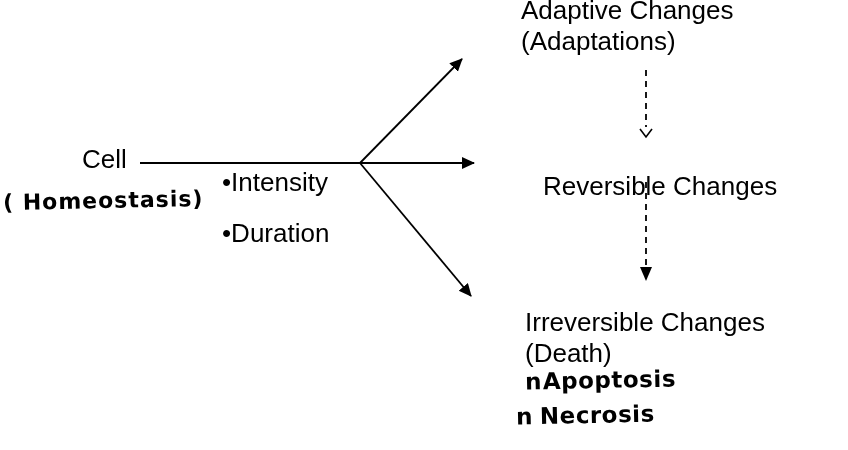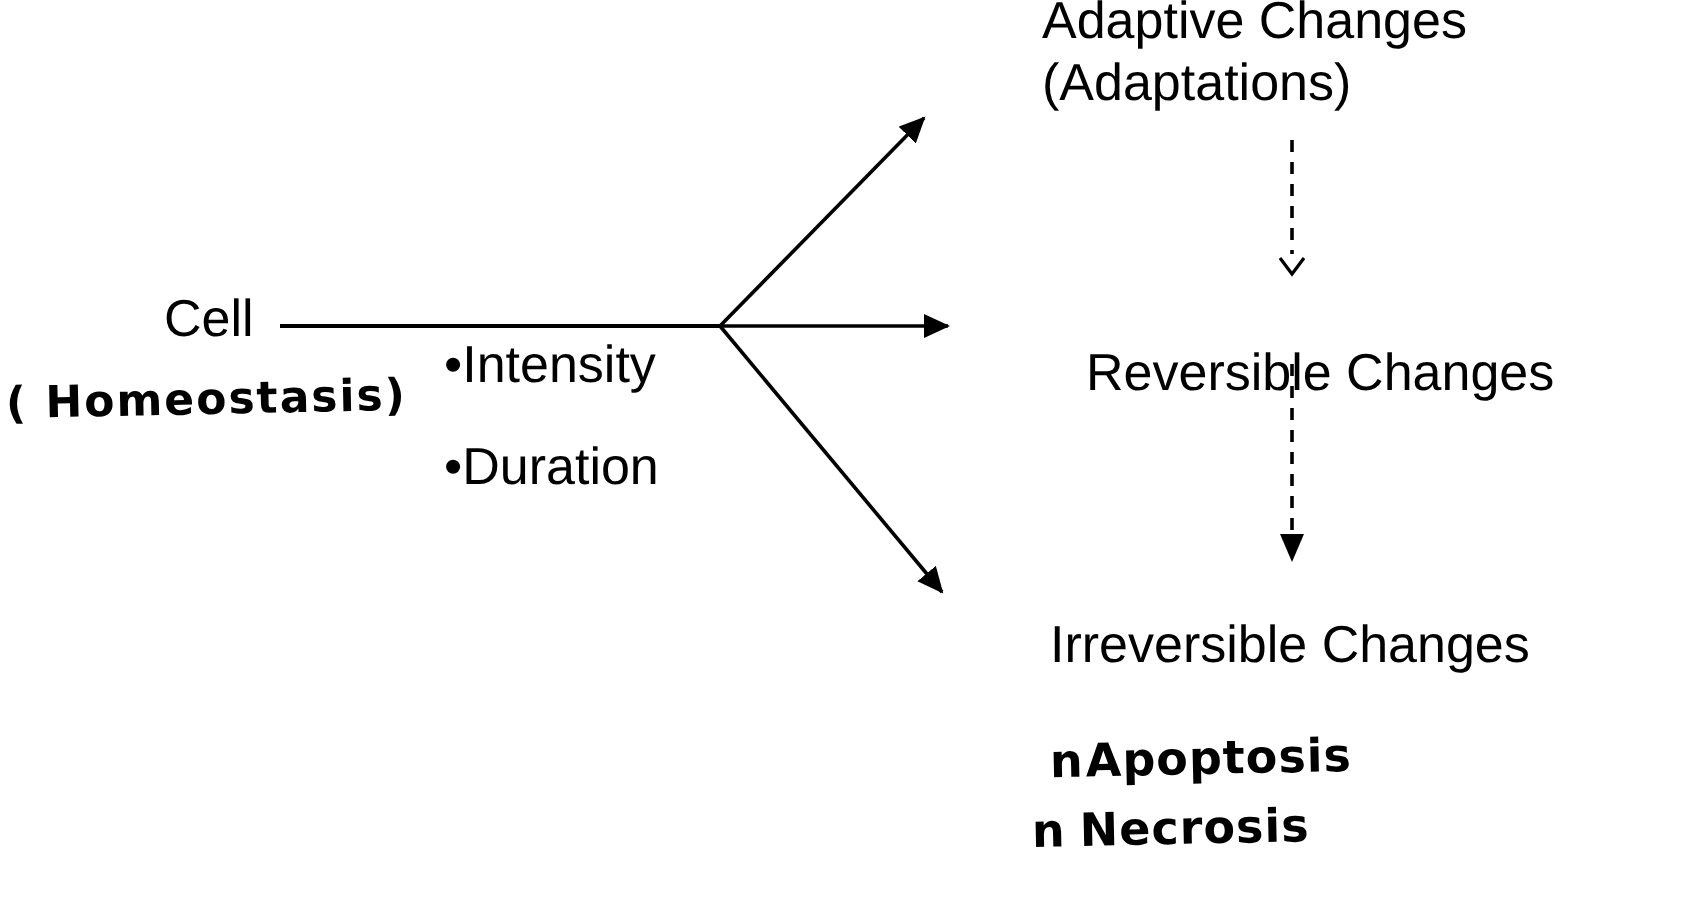--- a/index.html
+++ b/index.html
@@ -70,18 +70,19 @@
     <div>Adaptive Changes</div>
     <div class="ital">(Adaptations)</div>
   </div>
 
   <div class="t blk-reversible">
     <div>Reversible Changes</div>
   </div>
 
   <div class="t blk-irreversible">
     <div>Irreversible Changes</div>
+    <div><span>(</span><span class="ital">Death</span><span>)</span></div>
   </div>
 
   <div class="hand note note-1"><span class="bullet">n</span><span>Apoptosis</span></div>
   <div class="hand note note-2"><span class="bullet">n</span><span>Necrosis</span></div>
 
 </div>
 
 </body></html>

